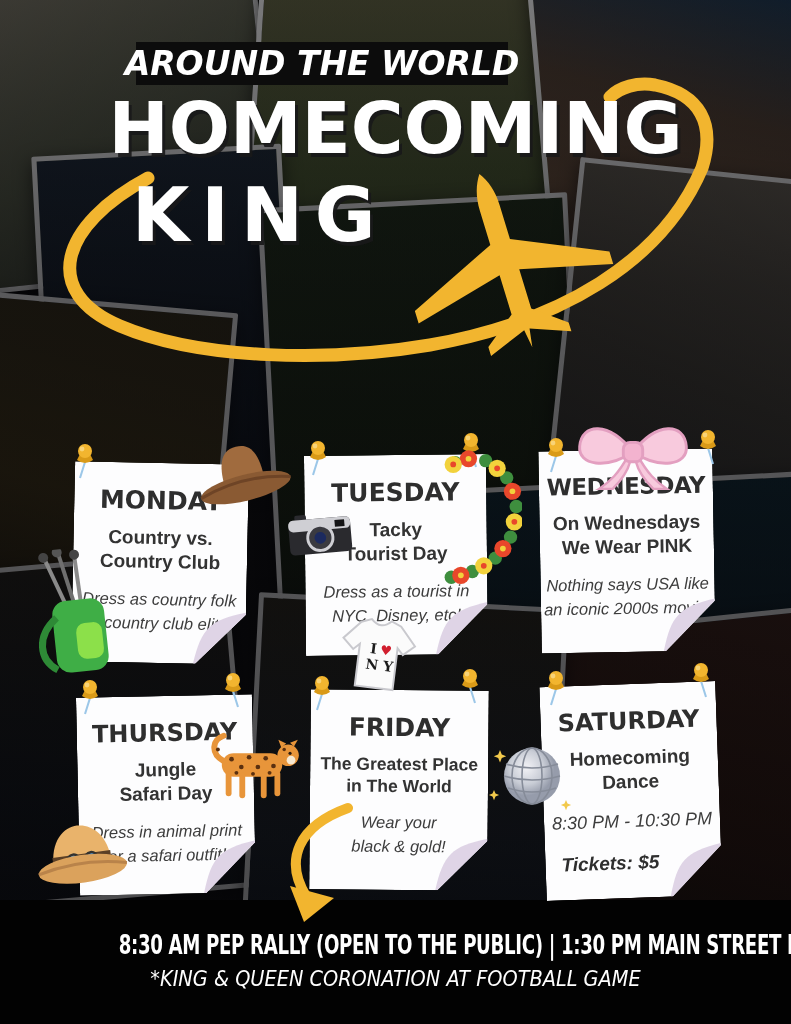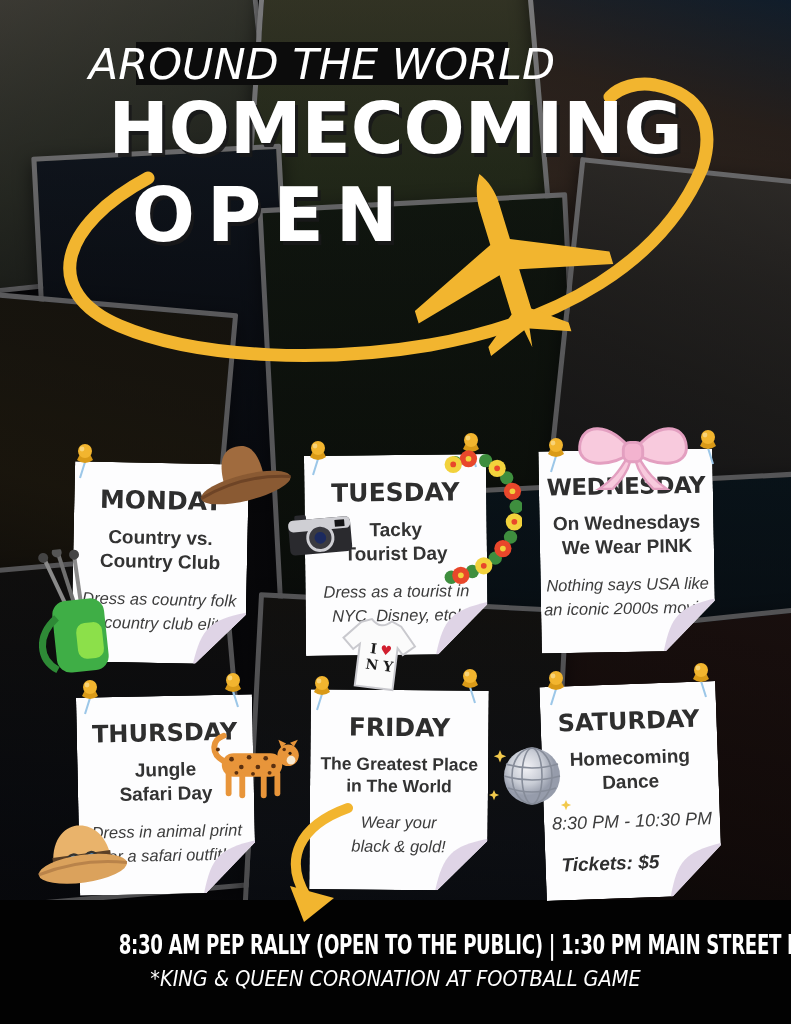--- a/index.html
+++ b/index.html
@@ -19,22 +19,22 @@
   .ph7{left:-50px;top:560px;width:280px;height:330px;transform:rotate(-5deg);background:linear-gradient(190deg,#232018,#101418 70%,#0b0e12);}
   .ph8{left:470px;top:480px;width:330px;height:300px;transform:rotate(-3deg);background:linear-gradient(185deg,#0f2833,#091319);}
   .ph9{left:540px;top:620px;width:280px;height:320px;transform:rotate(-6deg);background:linear-gradient(200deg,#3a2018,#2a150c 60%,#160c08);}
   .ph10{left:250px;top:600px;width:300px;height:330px;transform:rotate(3deg);background:linear-gradient(180deg,#27241a,#1a2026 70%,#10161e);}
   .shade{position:absolute;inset:0;z-index:1;
          background:linear-gradient(180deg,rgba(5,5,8,.45) 0%,rgba(5,5,8,.60) 28%,rgba(5,5,8,.68) 100%);}
 
   
   .kicker{position:absolute;z-index:4;left:136px;top:42px;width:372px;height:43px;background:#0c0c0c;
           display:flex;align-items:center;justify-content:center;}
-  .kicker span{color:#fff;font-family:"DejaVu Sans",sans-serif;font-weight:400;font-style:italic;
-               font-size:43px;letter-spacing:0px;white-space:nowrap;}
+  .kicker span{color:#fff;font-family:"DejaVu Sans",sans-serif;font-weight:700;font-style:italic;
+               font-size:33px;letter-spacing:0px;white-space:nowrap;}
   .title1{position:absolute;z-index:4;left:0;right:0;top:92px;text-align:center;color:#fff;
           font-family:"DejaVu Sans",sans-serif;font-weight:800;font-size:72px;line-height:1;
           letter-spacing:0px;text-shadow:3px 4px 0 rgba(24,24,26,.9);}
   .title2{position:absolute;z-index:4;left:132px;top:178px;color:#fff;
           font-family:"DejaVu Sans",sans-serif;font-weight:800;font-size:74px;line-height:1;
           letter-spacing:12px;text-shadow:3px 4px 0 rgba(24,24,26,.9);}
   .sched{position:absolute;z-index:4;left:152px;top:371px;width:468px;height:51px;background:#0b0b0b;
          display:flex;align-items:center;justify-content:center;}
   .sched span{color:#fff;font-family:"DejaVu Sans",sans-serif;font-weight:800;font-size:46px;
               white-space:nowrap;transform:scaleX(.76);}
@@ -98,21 +98,21 @@
   <svg class="plane" width="215" height="196" viewBox="0 0 230 210">
     <path fill="#F2B52F" d="M115,2 C122,12 126,24 126,40 L126,78 L224,122 L224,136 L126,112 L126,156
       L160,182 L160,192 L118,176 L115,196 L112,176 L70,192 L70,182 L104,156 L104,112 L6,136 L6,122
       L104,78 L104,40 C104,24 108,12 115,2 Z"></path>
   </svg>
 
   <div class="kicker">
     <span>AROUND THE WORLD</span>
   </div>
   <div class="title1">HOMECOMING</div>
-  <div class="title2">OPEN</div>
+  <div class="title2">KING</div>
 
   <div class="card mon">
     <div class="day">MONDAY</div>
     <div class="card-title">Country vs.
 Country Club</div>
     <div class="card-desc">Dress as country folk
 or country club elite!</div>
     <svg class="fold" viewBox="0 0 52 52">
         <path d="M0,52 C8,16 16,8 52,0 L52,52 Z" fill="#DFD4E6"></path>
       </svg>

